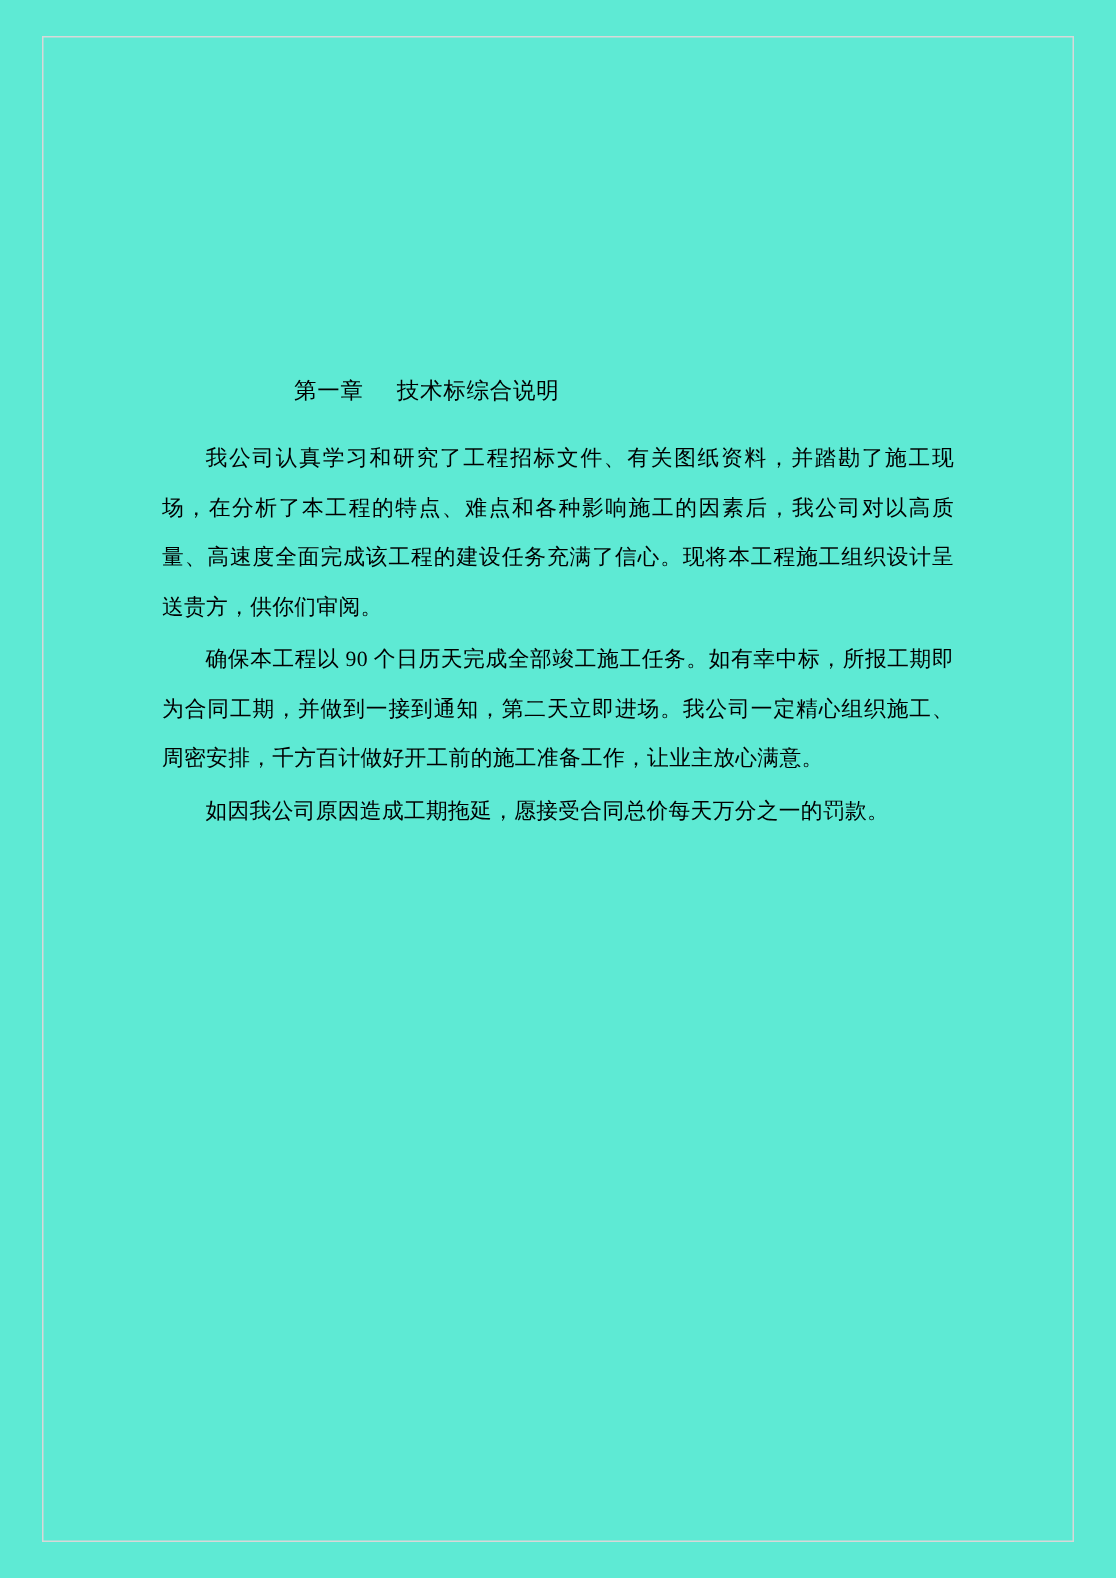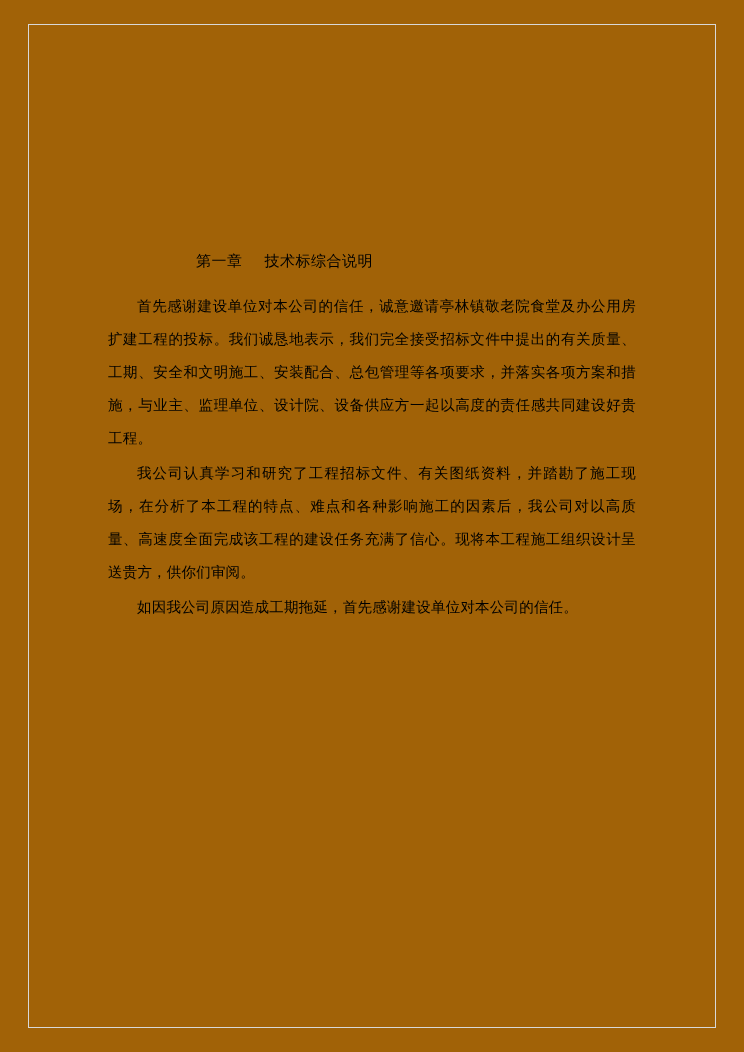--- a/index.html
+++ b/index.html
@@ -11,21 +11,21 @@
     height: 1052px;
     background: #ffffff;
     font-family: "Liberation Serif", "DejaVu Serif", serif;
     color: #000000;
     overflow: hidden;
   }
   .page {
     position: relative;
     width: 744px;
     height: 1052px;
-    background: #a16207;
+    background: #5eead4;
     box-sizing: border-box;
     padding: 0;
   }
   .page-border {
     position: absolute;
     left: 28px;
     top: 24px;
     width: 688px;
     height: 1004px;
     border: 1px solid #d8d8d8;
@@ -70,17 +70,17 @@
 <body>
 
 <div class="page">
   <div class="page-border"></div>
 
   <div class="content">
     <div class="doc-title">
       <span>第一章</span><span class="gap"></span><span>技术标综合说明</span>
     </div>
 
-    <p class="para">首先感谢建设单位对本公司的信任，诚意邀请亭林镇敬老院食堂及办公用房扩建工程的投标。我们诚恳地表示，我们完全接受招标文件中提出的有关质量、工期、安全和文明施工、安装配合、总包管理等各项要求，并落实各项方案和措施，与业主、监理单位、设计院、设备供应方一起以高度的责任感共同建设好贵工程。</p>
     <p class="para">我公司认真学习和研究了工程招标文件、有关图纸资料，并踏勘了施工现场，在分析了本工程的特点、难点和各种影响施工的因素后，我公司对以高质量、高速度全面完成该工程的建设任务充满了信心。现将本工程施工组织设计呈送贵方，供你们审阅。</p>
-    <p class="para">如因我公司原因造成工期拖延，首先感谢建设单位对本公司的信任。</p>
+    <p class="para">确保本工程以 90 个日历天完成全部竣工施工任务。如有幸中标，所报工期即为合同工期，并做到一接到通知，第二天立即进场。我公司一定精心组织施工、周密安排，千方百计做好开工前的施工准备工作，让业主放心满意。</p>
+    <p class="para">如因我公司原因造成工期拖延，愿接受合同总价每天万分之一的罚款。</p>
   </div>
 </div>
 
 </body></html>

